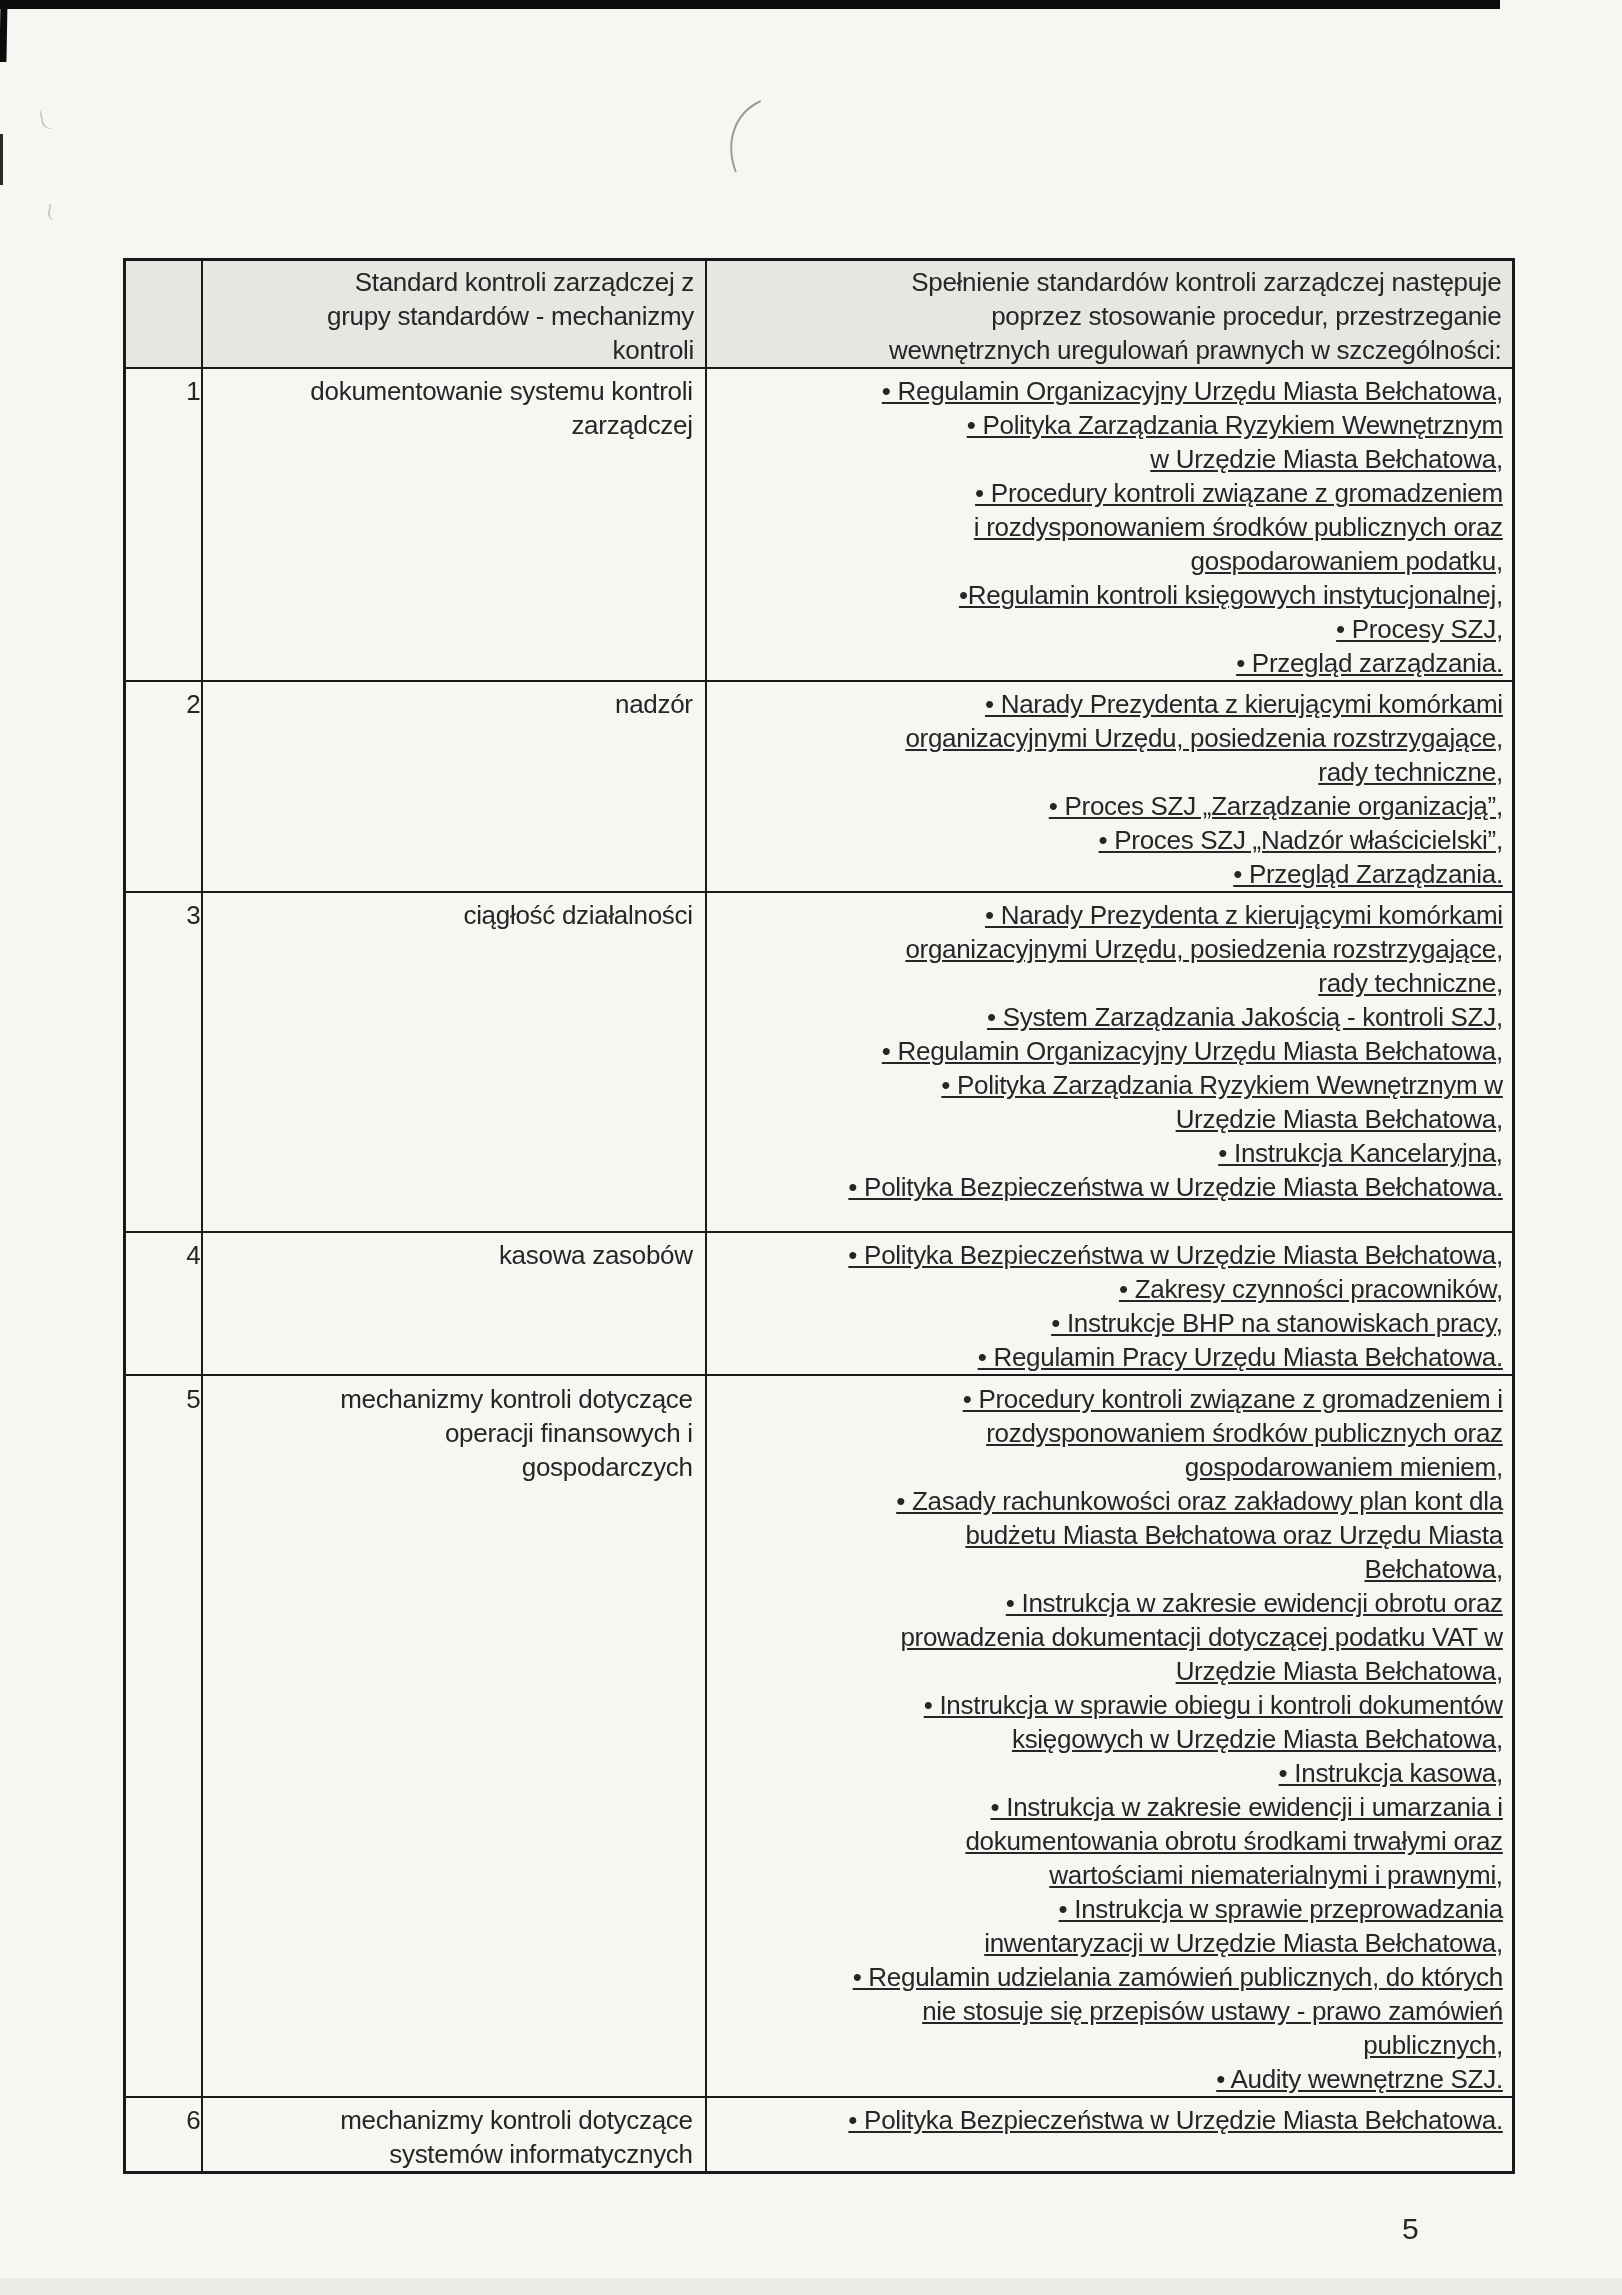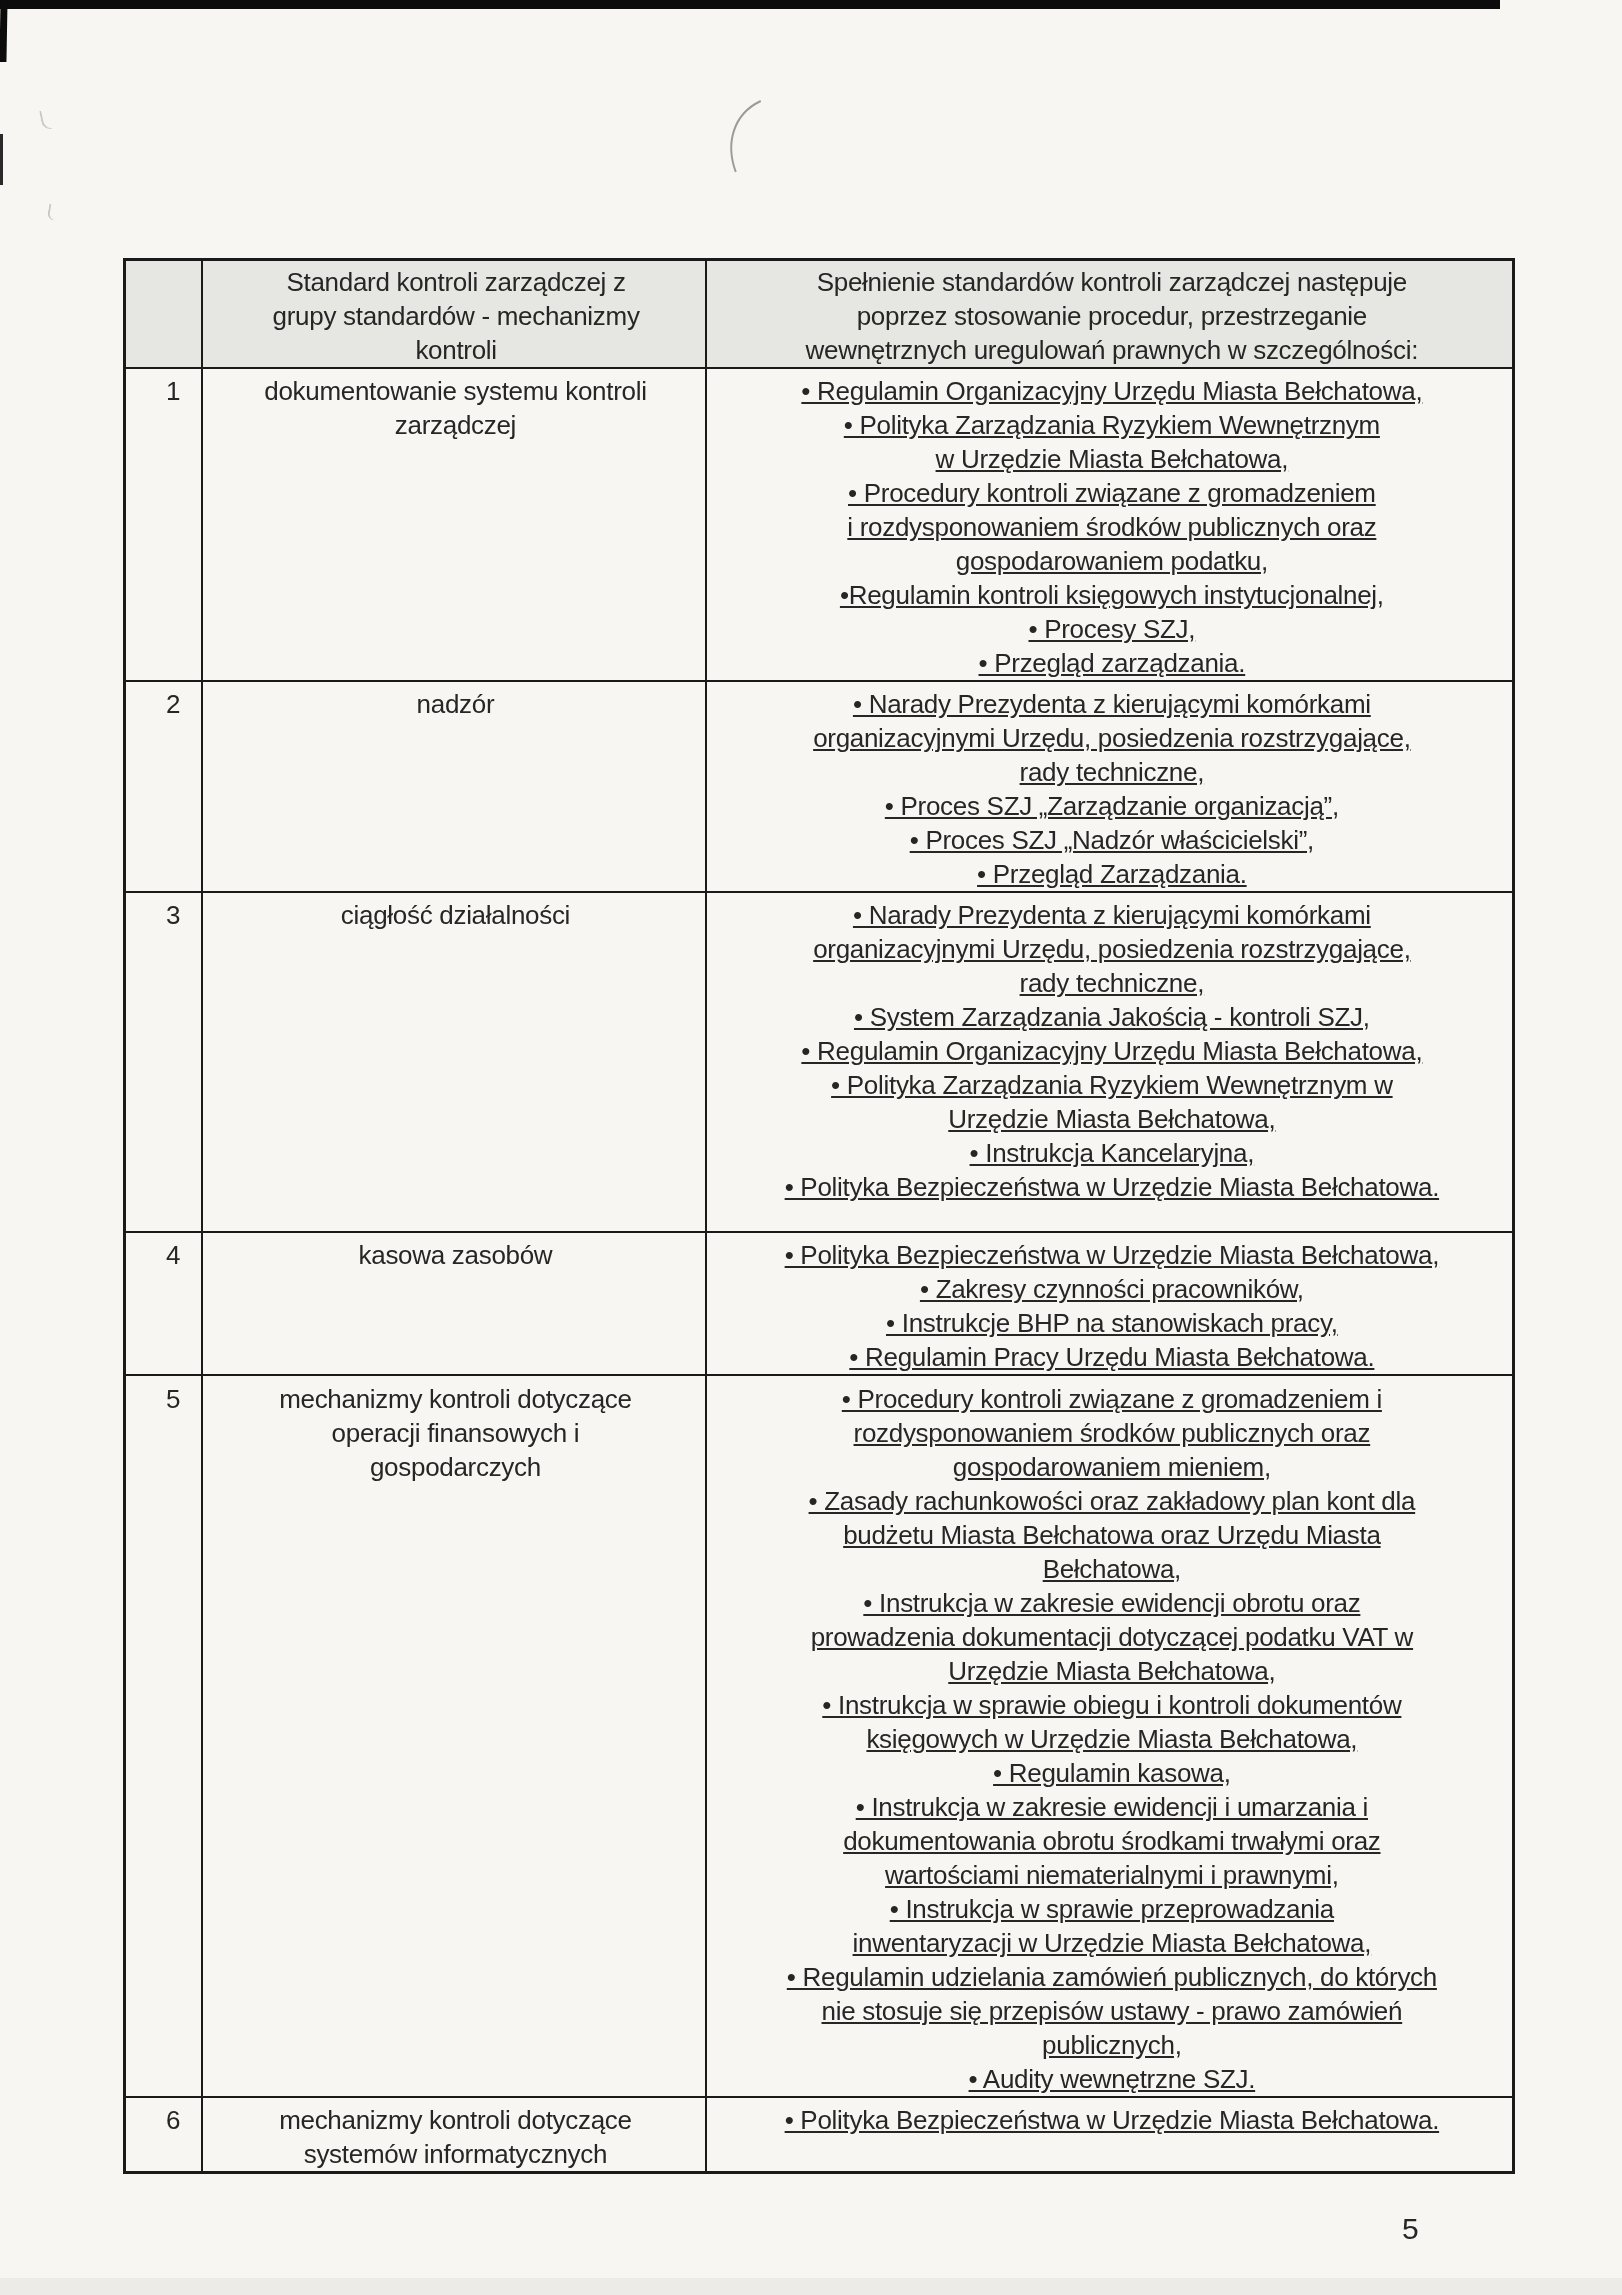--- a/index.html
+++ b/index.html
@@ -60,21 +60,21 @@
   col.c-num{width:77px;}
   col.c-std{width:504px;}
   col.c-ful{width:808px;}
   .cell{
     border:2.6px solid var(--border);
     vertical-align:top;
     font-size:26px;
     line-height:34px;
     letter-spacing:-0.3px;
     font-weight:400;
-    text-align:center;
+    text-align:right;
     white-space:pre-line;
   }
   thead .cell{
     background:var(--header-bg);
     height:107px;
     padding:3.9px 10.5px 0 15.7px;
   }
   thead .cell.num{padding-left:0;}
   td.cell.num{padding:5.2px 0 0 19.6px;}
   td.cell.std{padding:5.2px 11.8px 0 15.7px;margin-top:12px;}
@@ -164,21 +164,21 @@
     <td class="cell std">mechanizmy kontroli dotyczące
 operacji finansowych i
 gospodarczych</td>
     <td class="cell ful"><div class="items"><div class="bullet-item">• Procedury kontroli związane z gromadzeniem i
 rozdysponowaniem środków publicznych oraz
 gospodarowaniem mieniem,</div><div class="bullet-item">• Zasady rachunkowości oraz zakładowy plan kont dla
 budżetu Miasta Bełchatowa oraz Urzędu Miasta
 Bełchatowa,</div><div class="bullet-item">• Instrukcja w zakresie ewidencji obrotu oraz
 prowadzenia dokumentacji dotyczącej podatku VAT w
 Urzędzie Miasta Bełchatowa,</div><div class="bullet-item">• Instrukcja w sprawie obiegu i kontroli dokumentów
-księgowych w Urzędzie Miasta Bełchatowa,</div><div class="bullet-item">• Regulamin kasowa,</div><div class="bullet-item">• Instrukcja w zakresie ewidencji i umarzania i
+księgowych w Urzędzie Miasta Bełchatowa,</div><div class="bullet-item">• Instrukcja kasowa,</div><div class="bullet-item">• Instrukcja w zakresie ewidencji i umarzania i
 dokumentowania obrotu środkami trwałymi oraz
 wartościami niematerialnymi i prawnymi,</div><div class="bullet-item">• Instrukcja w sprawie przeprowadzania
 inwentaryzacji w Urzędzie Miasta Bełchatowa,</div><div class="bullet-item">• Regulamin udzielania zamówień publicznych, do których
 nie stosuje się przepisów ustawy - prawo zamówień
 publicznych,</div><div class="bullet-item">• Audity wewnętrzne SZJ.</div></div></td>
   </tr>
       <tr class="body-row">
     <td class="cell num">6</td>
     <td class="cell std">mechanizmy kontroli dotyczące
 systemów informatycznych</td>

